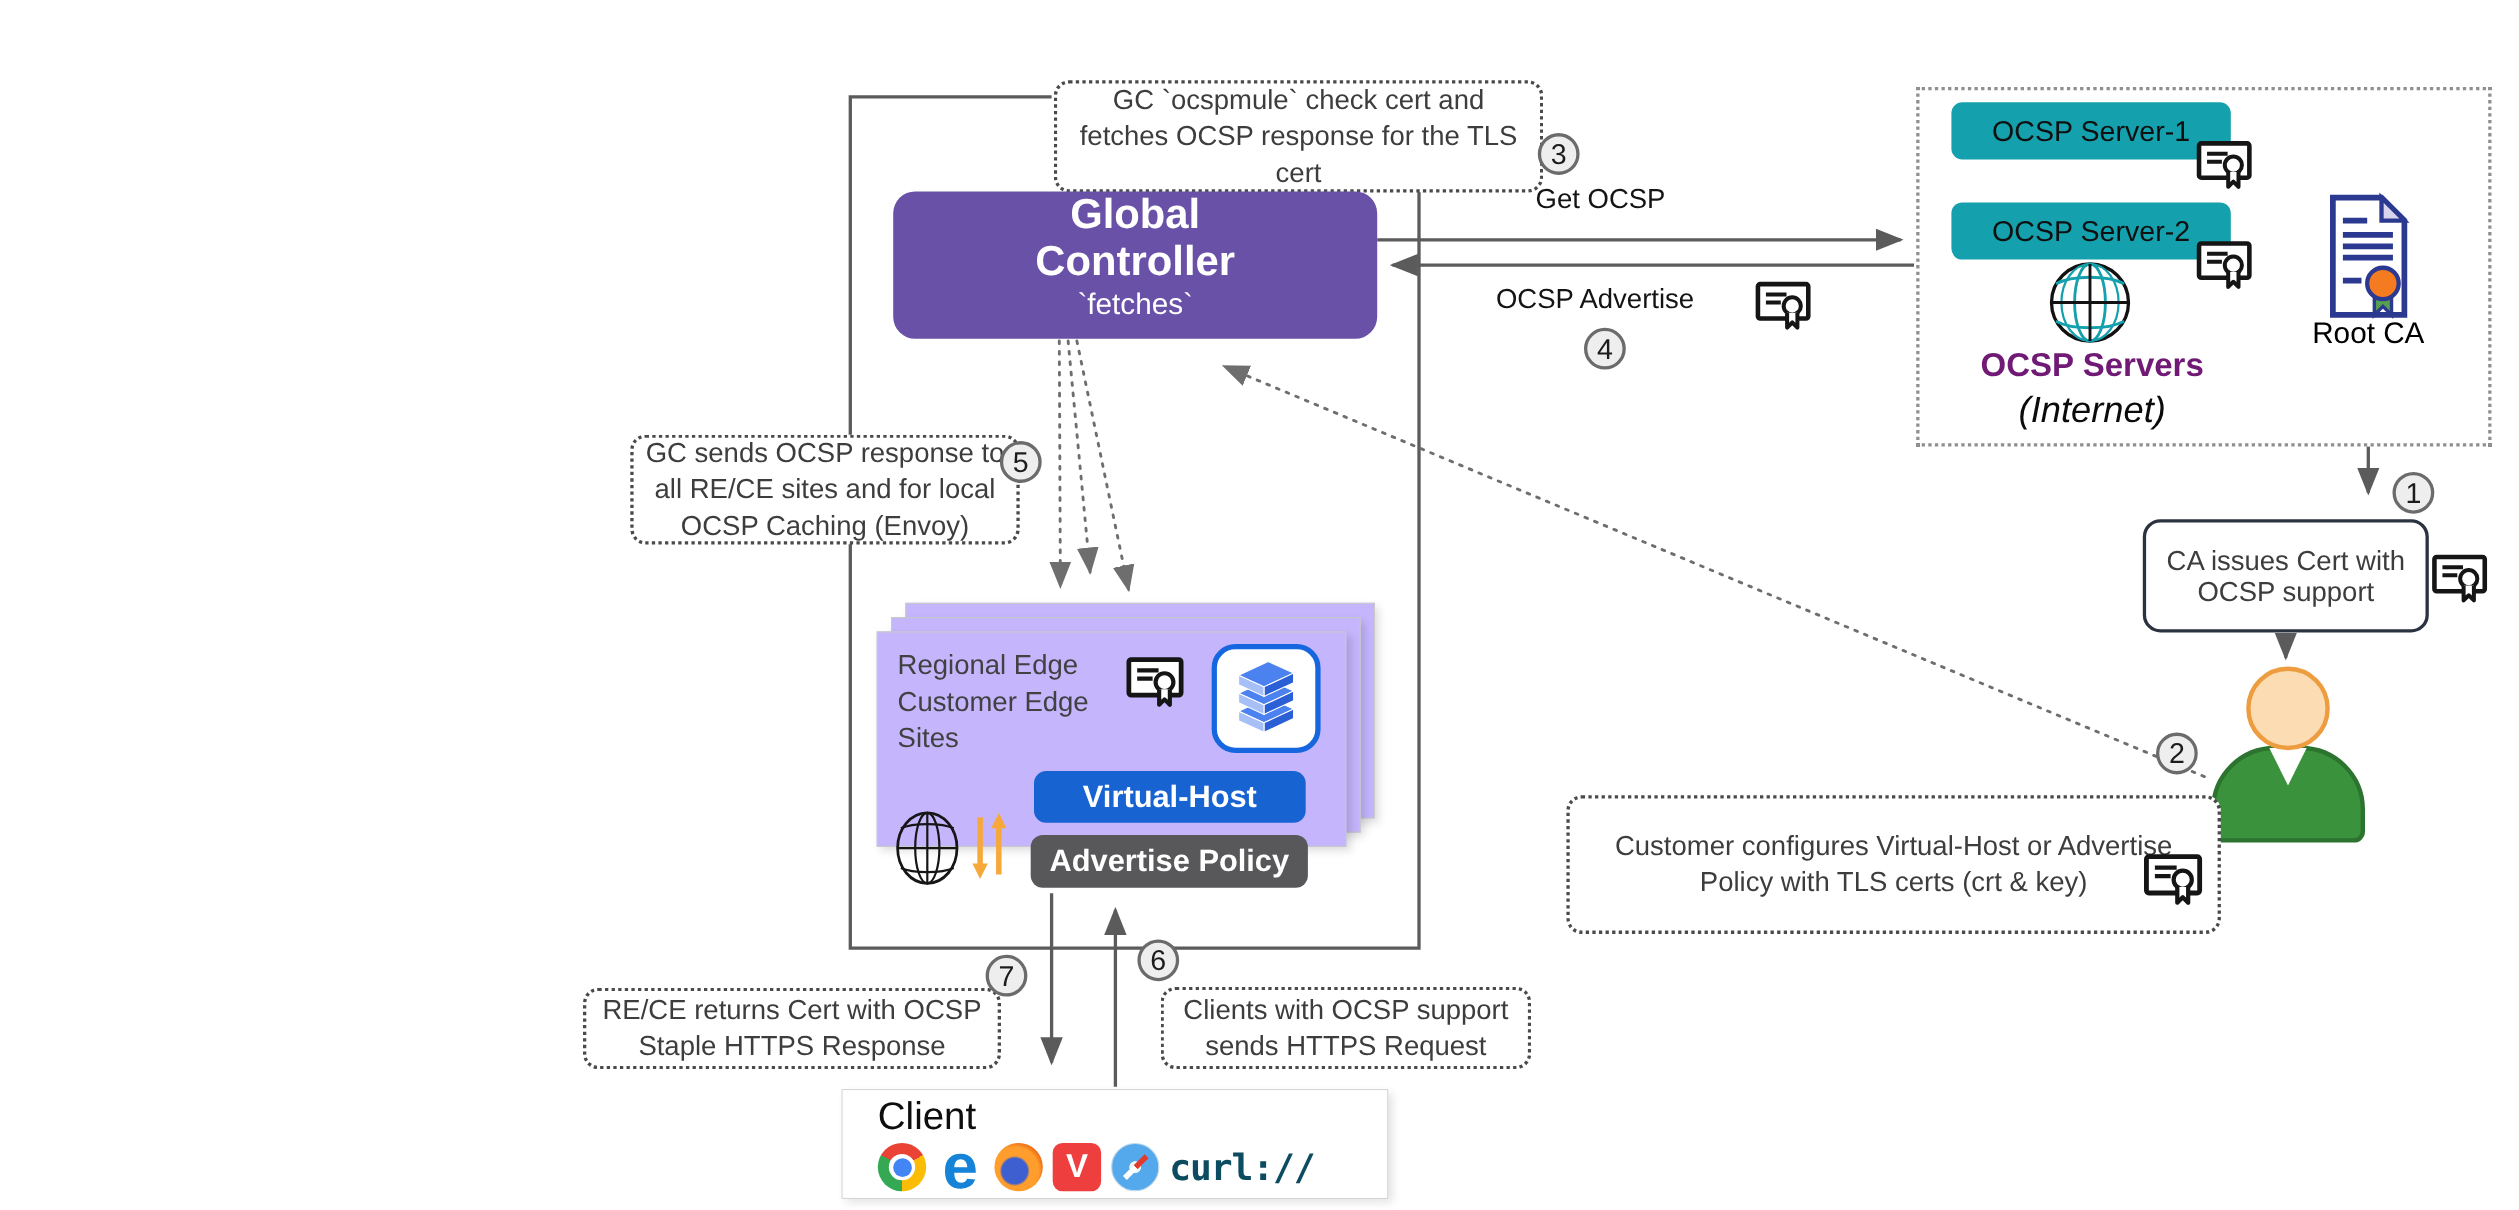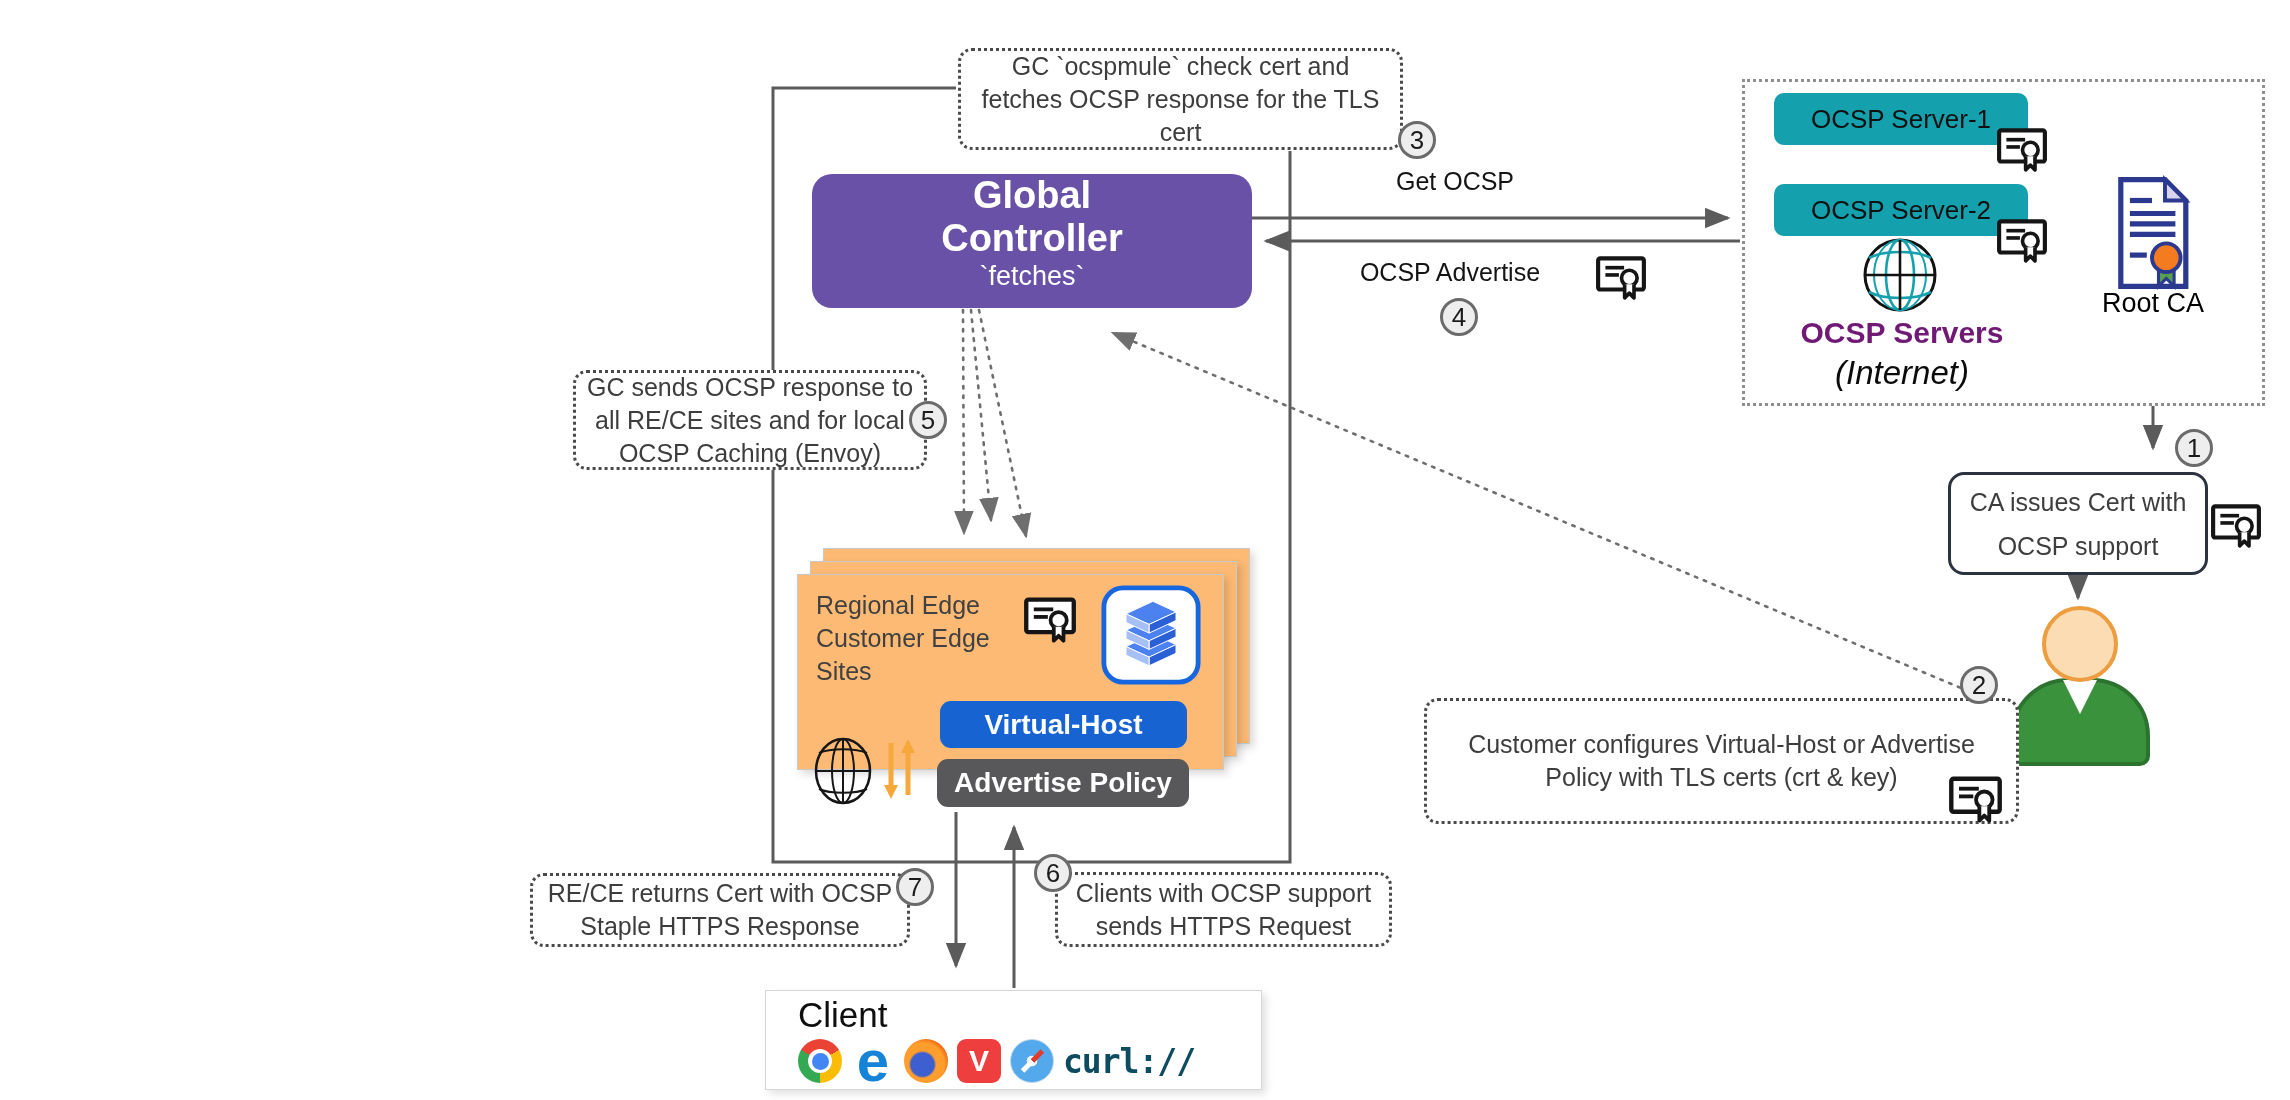--- a/index.html
+++ b/index.html
@@ -4,21 +4,21 @@
 <style>
   html,body{margin:0;padding:0;background:#fff;}
   #canvas{position:relative;width:2290px;height:1100px;background:#fff;
           font-family:"Liberation Sans",sans-serif;overflow:hidden;}
   #connectors{position:absolute;left:0;top:0;z-index:1;}
 
   
   .note{position:absolute;z-index:2;background:#fff;border:3px dotted #4a4a4a;
         border-radius:14px;display:flex;align-items:center;justify-content:center;
         text-align:center;color:#3d3d3d;font-size:25px;line-height:33px;padding:4px 8px;
-        box-sizing:border-box;}
+        box-sizing:border-box;margin-top:25px;}
   .badge{position:absolute;z-index:3;width:38px;height:38px;border-radius:50%;
          background:#eeeeee;border:3px solid #6b6b6b;box-sizing:border-box;
          display:flex;align-items:center;justify-content:center;
          font-size:26px;color:#1c1c1c;}
 
   
   #gc{position:absolute;left:812px;top:174px;width:440px;height:134px;z-index:2;
       background:#6951A8;border-radius:20px;color:#fff;text-align:center;
       display:flex;flex-direction:column;justify-content:flex-start;}
   .gc-title{font-size:38px;font-weight:bold;line-height:43px;}
@@ -34,35 +34,35 @@
         font-size:26px;display:flex;align-items:center;justify-content:center;}
   .cluster-label{position:absolute;z-index:2;font-size:30px;font-weight:bold;color:#701a75;text-align:center;}
   .cluster-sub{position:absolute;z-index:2;font-size:33px;font-style:italic;color:#0b0b0b;text-align:center;}
 
   .iconbox{position:absolute;z-index:3;}
 
   
   #ca-box{position:absolute;left:1948px;top:472px;width:260px;height:103px;z-index:2;
           background:#fff;border:3px solid #2b3240;border-radius:16px;box-sizing:border-box;
           display:flex;align-items:center;justify-content:center;text-align:center;
-          font-size:25px;line-height:44px;color:#3d3d3d;padding:0 12px;}
+          font-size:25px;line-height:28px;color:#3d3d3d;padding:0 12px;}
 
   
   #person{position:absolute;left:2010px;top:606px;width:150px;height:160px;z-index:2;}
   #person .head{position:absolute;left:32px;top:0;width:76px;height:76px;border-radius:50%;
                 background:#FCDCB3;border:4px solid #ED9D3F;box-sizing:border-box;z-index:2;}
   #person .body{position:absolute;left:0;top:72px;width:140px;height:88px;
                 background:#3A923D;border:4px solid #2C7330;box-sizing:border-box;
                 border-radius:58px 58px 10px 10px;z-index:1;}
   #person .collar{position:absolute;left:50%;top:-2px;margin-left:-17px;width:0;height:0;z-index:2;
                   border-left:17px solid transparent;border-right:17px solid transparent;
                   border-top:34px solid #fff;}
 
   
-  .card{position:absolute;width:427px;height:196px;background:#fdba74;border:1.5px solid #c9c9c9;
+  .card{position:absolute;width:427px;height:196px;background:#c4b5fd;border:1.5px solid #c9c9c9;
         box-shadow:4px 4px 8px rgba(0,0,0,.15);z-index:2;box-sizing:border-box;}
   #card-back2{left:823px;top:548px;}
   #card-back1{left:810px;top:561px;}
   #card-front{left:797px;top:574px;}
   .re-label{position:absolute;left:18px;top:14px;width:210px;font-size:25px;line-height:33px;color:#414141;}
   .btn{position:absolute;color:#fff;font-size:28px;font-weight:bold;border-radius:11px;
        display:flex;align-items:center;justify-content:center;}
   #btn-vh{left:142px;top:126px;width:247px;height:47px;background:#1763D2;}
   #btn-ap{left:139px;top:184px;width:252px;height:48px;background:#58585A;}
 

